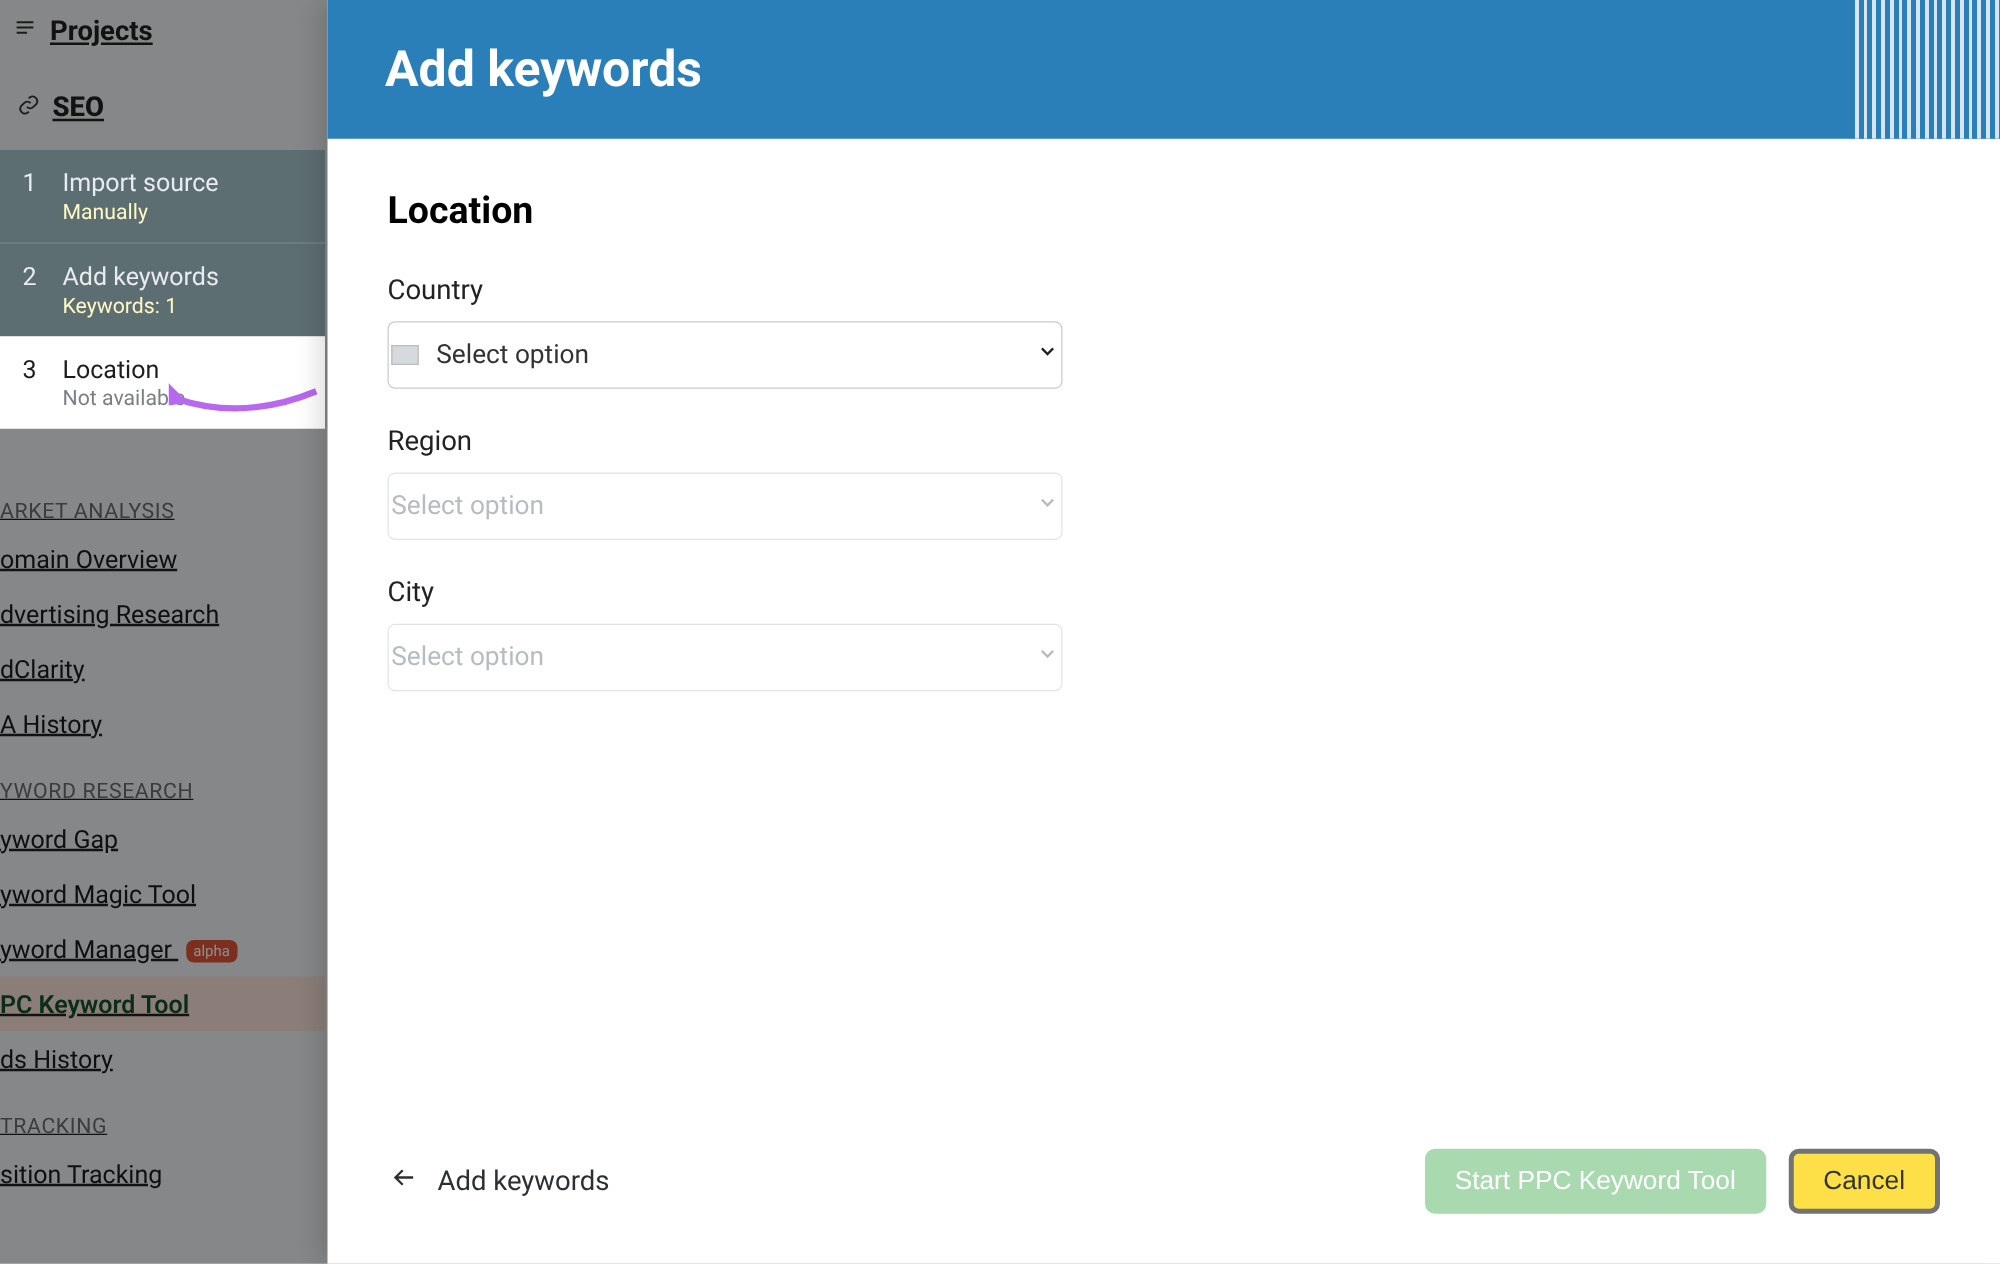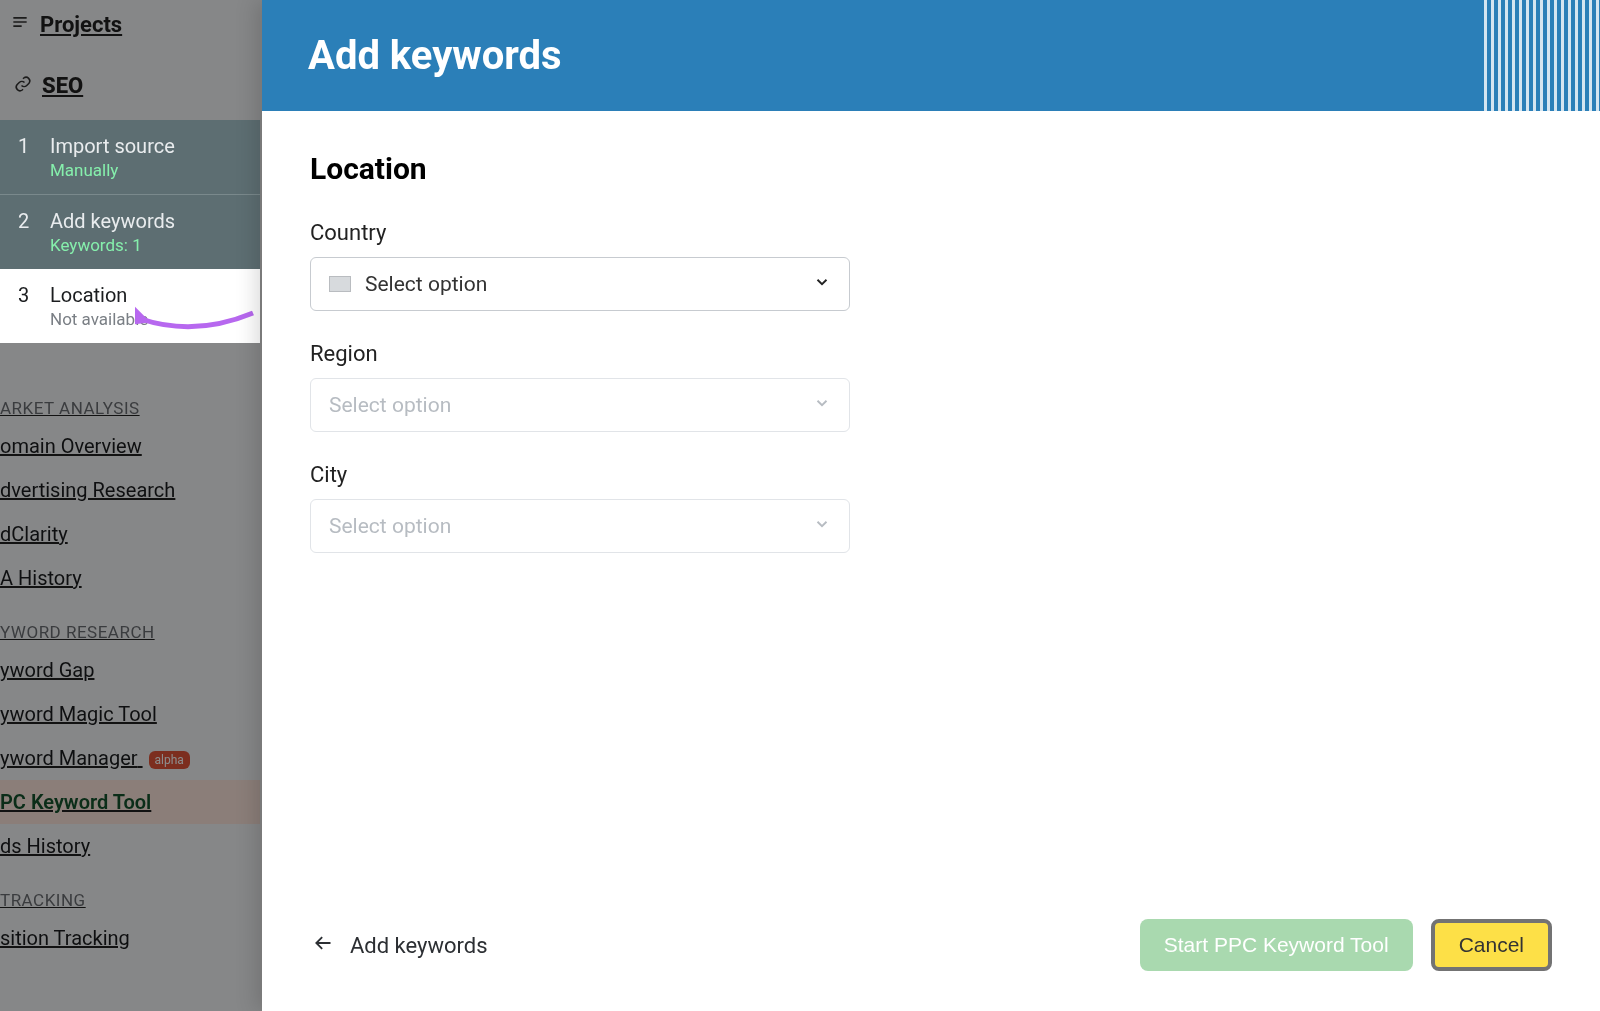--- a/index.html
+++ b/index.html
@@ -38,21 +38,21 @@
   
   .steps {
     position: absolute; left: 0; top: 120px; width: 260px;
   }
   .step {
     display: flex; gap: 18px; padding: 14px 18px; color: #e9ecee;
     background: #5d6e72;
   }
   .step .num { width: 14px; font-size: 20px; }
   .step .txt .t { font-size: 20px; }
-  .step .txt .s { font-size: 17px; color: #86efac; margin-top: 2px; }
+  .step .txt .s { font-size: 17px; color: #fef9c3; margin-top: 2px; }
   .step.sep { border-bottom: 1px solid #7a898c; }
   .step.cur {
     background: #ffffff; color: #1b1d1f;
   }
   .step.cur .txt .s { color: #7a7f85; }
 
   .arrow {
     position: absolute; left: 135px; top: 305px; width: 120px; height: 30px; pointer-events:none;
   }
 
@@ -75,21 +75,21 @@
     opacity:.8;
   }
   .modal-body {
     flex: 1; padding: 40px 48px; overflow: auto;
   }
   .modal-body h2 { font-size: 30px; font-weight: 700; margin-bottom: 34px; }
   .field { margin-bottom: 30px; max-width: 540px; }
   .field label { display:block; font-size: 22px; margin-bottom: 12px; color:#222; }
   .select {
     display:flex; align-items:center; justify-content:space-between;
-    width: 540px; height: 54px; padding: 0 18px;
+    width: 540px; height: 54px; padding: 0 2px;
     border: 1px solid #c7cbd0; border-radius: 6px; background:#fff;
     font-size: 21px; color:#333; cursor: pointer;
   }
   .select.disabled { color:#b7bcc2; background:#fff; border-color:#e1e4e8; cursor:default; }
   .select .flag {
     width:22px; height:16px; background:#d7dadd; border:1px solid #b9bcc0; margin-right:14px;
   }
   .select .ph { flex:1; text-align:left; }
   .select .caret svg { width:18px; height:18px; }
   .select.disabled .caret svg path { stroke:#b7bcc2; }

